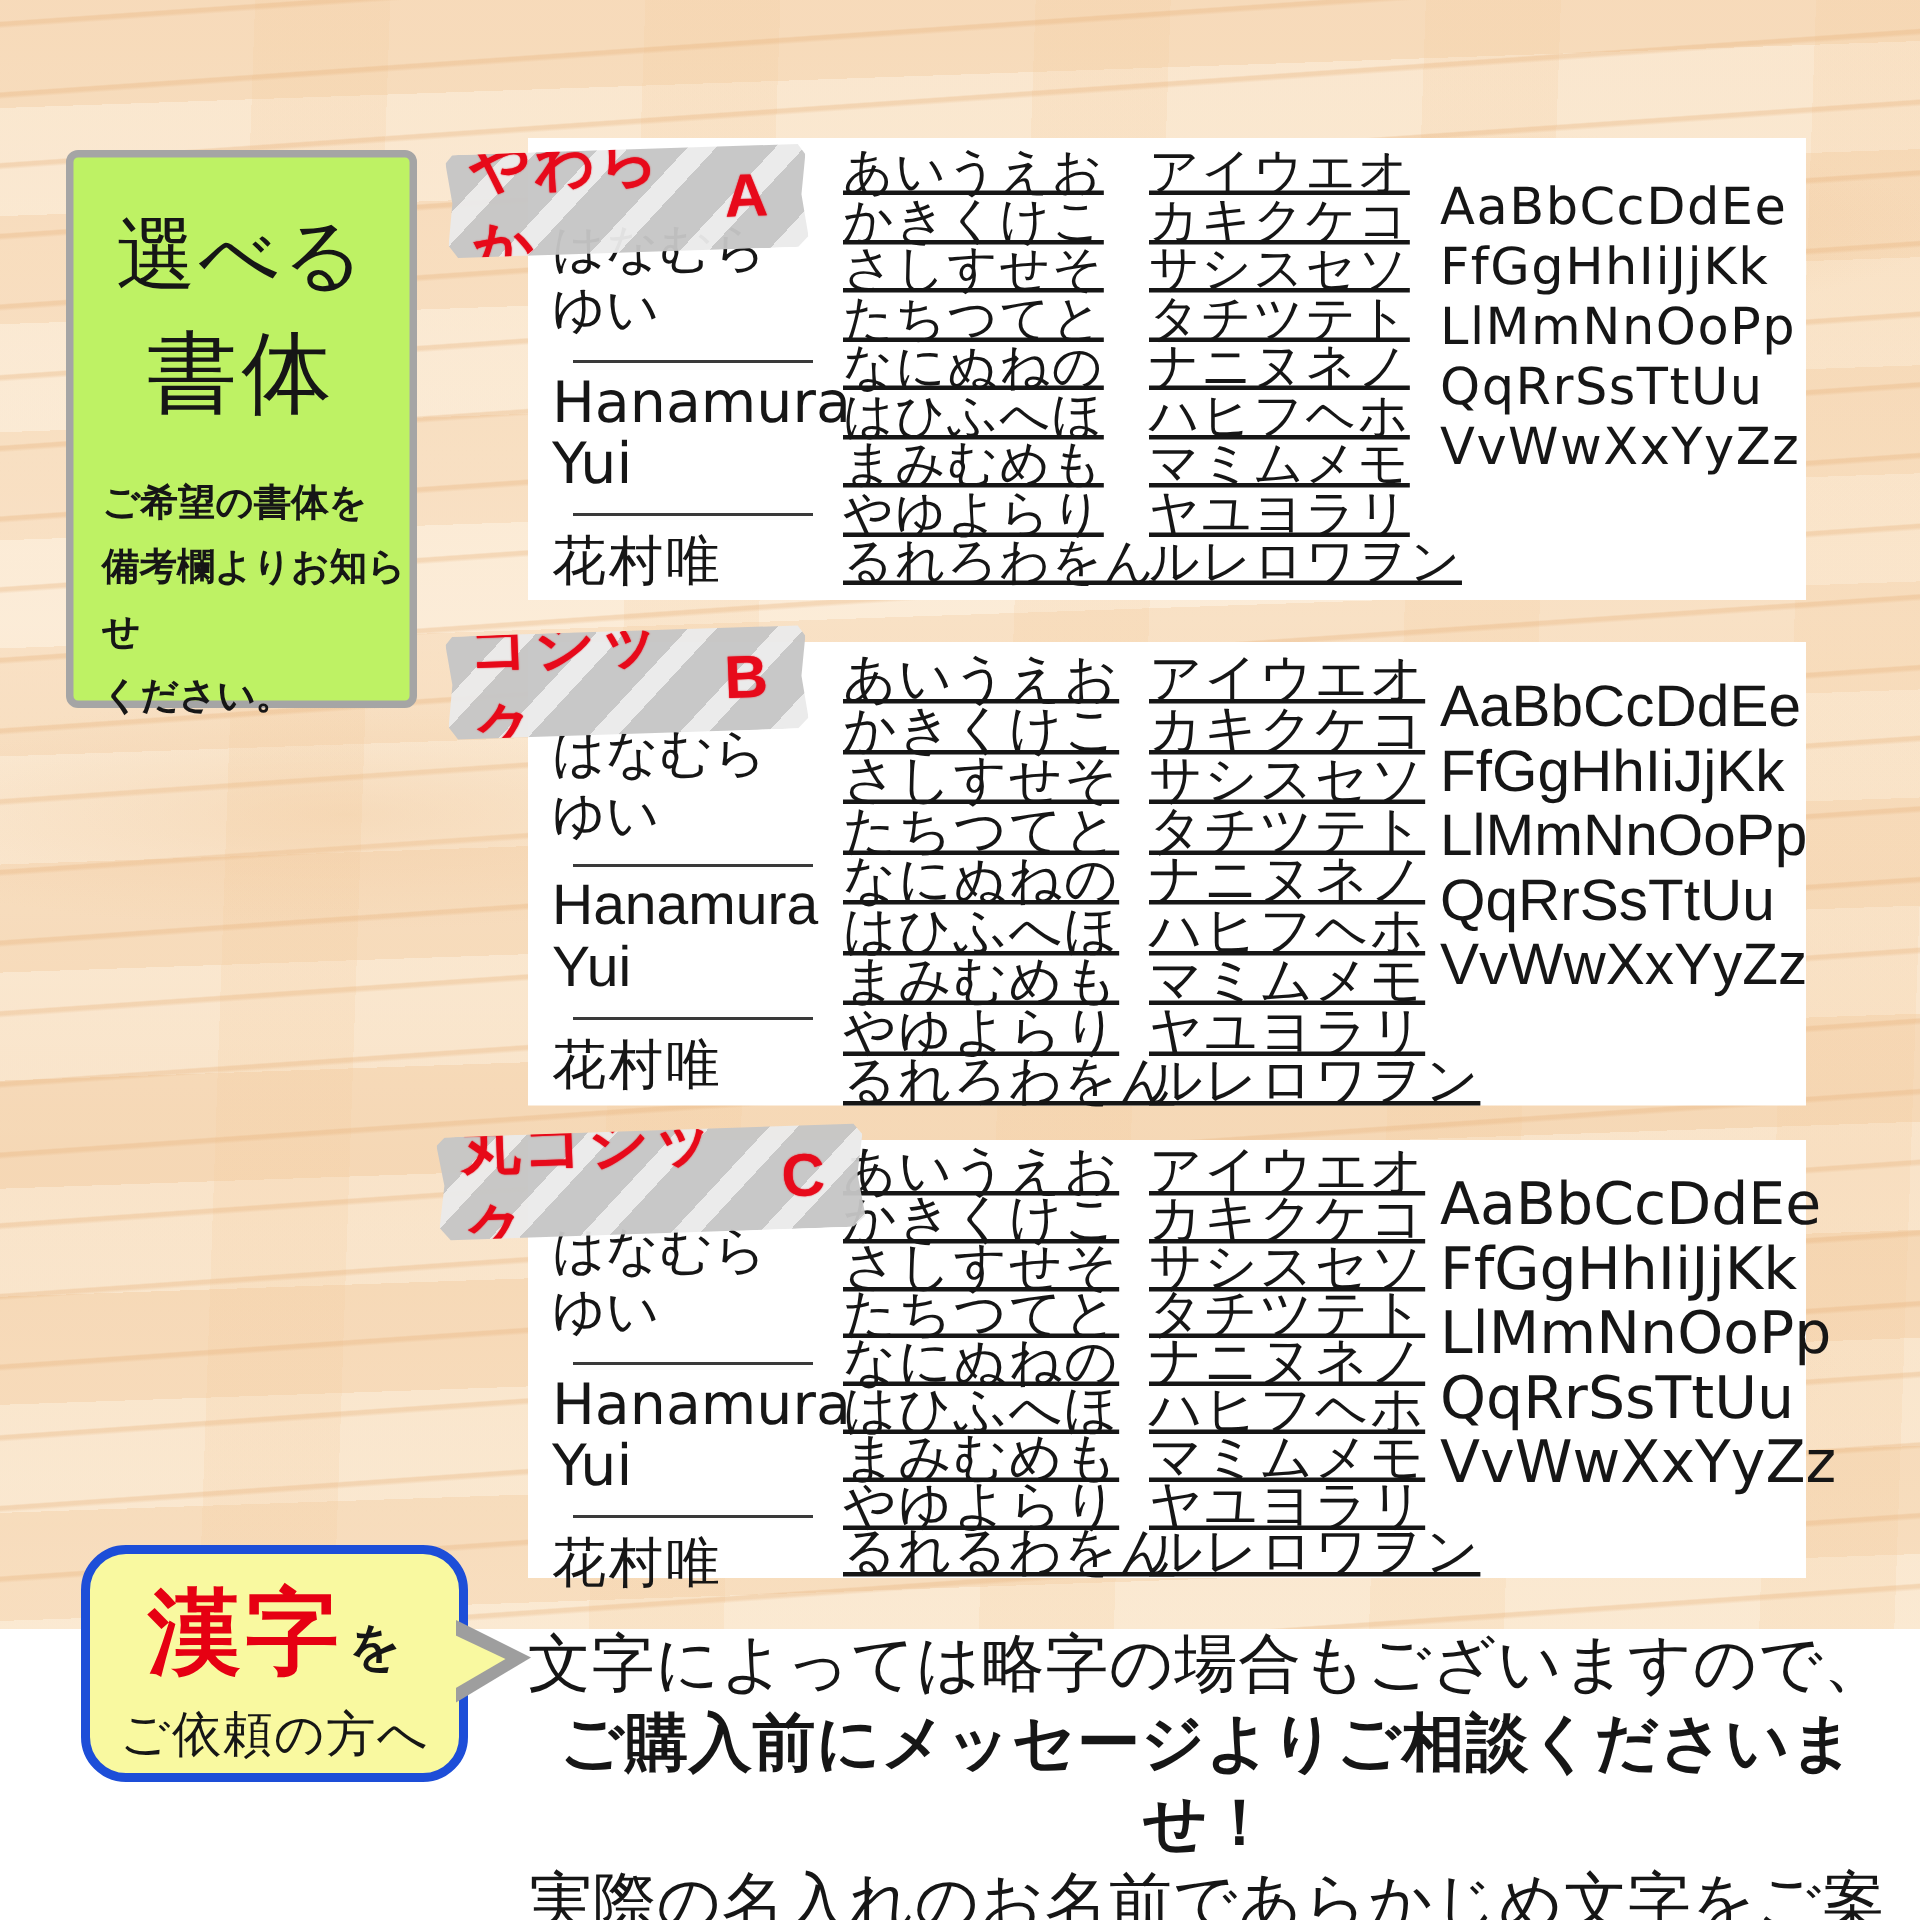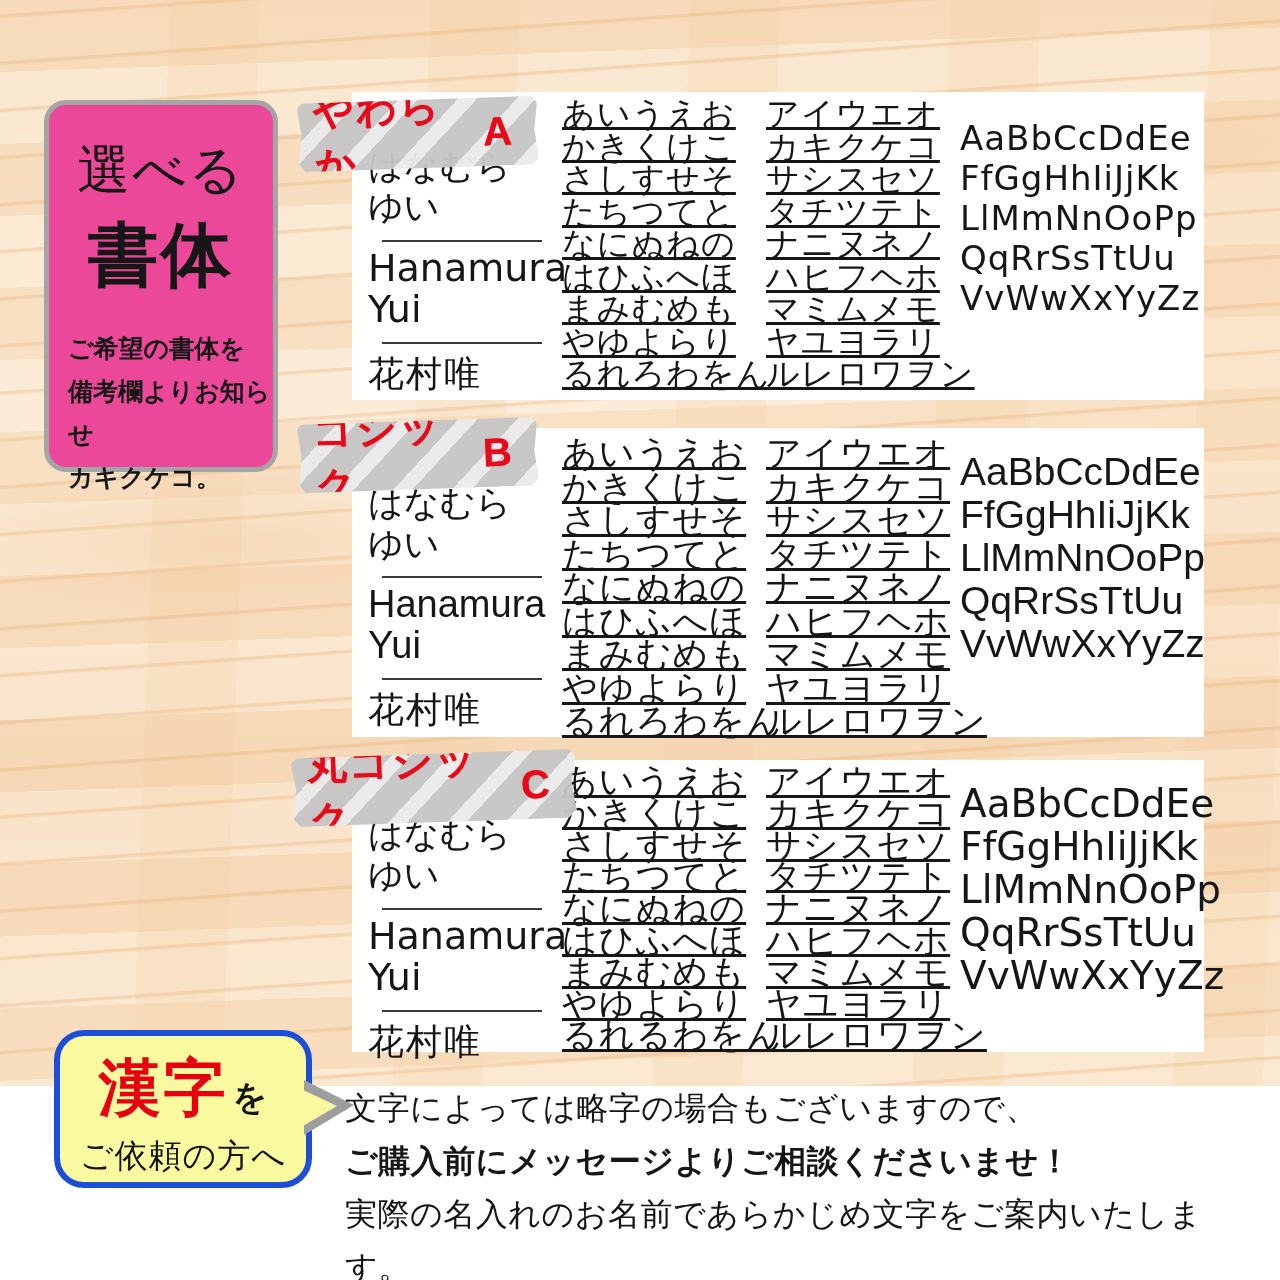--- a/index.html
+++ b/index.html
@@ -17,25 +17,25 @@
       radial-gradient(520px 110px at 18% 50%, rgba(240,198,152,.40), rgba(240,198,152,0) 70%),
       radial-gradient(620px 130px at 62% 84%, rgba(238,192,146,.38), rgba(238,192,146,0) 70%),
       repeating-linear-gradient(176deg, rgba(231,178,124,0) 0 14px, rgba(231,178,124,.35) 15px 17px, rgba(231,178,124,0) 19px 47px),
       repeating-linear-gradient(92deg, rgba(244,205,160,0) 0 170px, rgba(244,205,160,.22) 170px 260px),
       repeating-linear-gradient(178deg, rgba(246,214,178,.50) 0 72px, rgba(252,236,215,.55) 72px 144px),
       linear-gradient(180deg,#f7dfc2 0%,#fbecd8 38%,#f5d9b8 72%,#f9e6cc 100%);
   }
   
   .info-box{
     position:absolute;left:44px;top:100px;width:234px;height:372px;box-sizing:border-box;
-    background:#ec4899;border:5px solid #a5a5a5;border-radius:22px;
+    background:#bef264;border:5px solid #a5a5a5;border-radius:8px;
     text-align:center;
   }
   .info-t1{font-size:53px;margin-top:30px;letter-spacing:2px;font-weight:500;}
-  .info-t2{font-size:70px;font-weight:700;margin-top:2px;letter-spacing:3px;}
+  .info-t2{font-size:60px;font-weight:400;margin-top:2px;letter-spacing:3px;}
   .info-note{
     text-align:left;font-size:25px;line-height:43px;font-weight:600;
     margin:24px 0 0 19px;white-space:pre-line;
   }
   
   .panel{position:absolute;left:352px;width:852px;background:#ffffff;}
   #panel-a{top:92px;height:308px;}
   #panel-b{top:428px;height:309px;}
   #panel-c{top:760px;height:292px;}
   .col{position:absolute;top:0;}
@@ -88,34 +88,34 @@
   .bubble-tail-inner{
     position:absolute;right:-31px;top:53px;width:0;height:0;
     border-top:17px solid transparent;border-bottom:21px solid transparent;border-left:36px solid #f9f9a0;
   }
   .bubble-line1{display:flex;align-items:baseline;justify-content:center;margin-top:10px;}
   .bubble-kanji{font-size:62px;font-weight:700;color:#e60012;letter-spacing:3px;}
   .bubble-particle{font-size:34px;font-weight:600;margin-left:4px;}
   .bubble-line2{font-size:33px;font-weight:400;margin-top:4px;letter-spacing:1px;}
   
   .bottom-note{position:absolute;left:345px;top:1082px;width:920px;}
-  .bn-line{font-size:32px;line-height:53px;letter-spacing:.5px;}
+  .bn-line{font-size:42px;line-height:53px;letter-spacing:.5px;text-align:center;}
   .bn-bold{font-weight:700;}
 </style>
 </head>
 <body>
 
 <div class="wood"></div>
 
 <div class="info-box">
   <div class="info-t1">選べる</div>
   <div class="info-t2">書体</div>
   <div class="info-note lines">ご希望の書体を
 備考欄よりお知らせ
-カキクケコ。</div>
+ください。</div>
 </div>
 
 <div class="panel style-soft" id="panel-a">
   <div class="col name-col">
     <div class="nj lines">はなむら
 ゆい</div>
     <hr class="sep">
     <div class="ne lines">Hanamura
 Yui</div>
     <hr class="sep">

